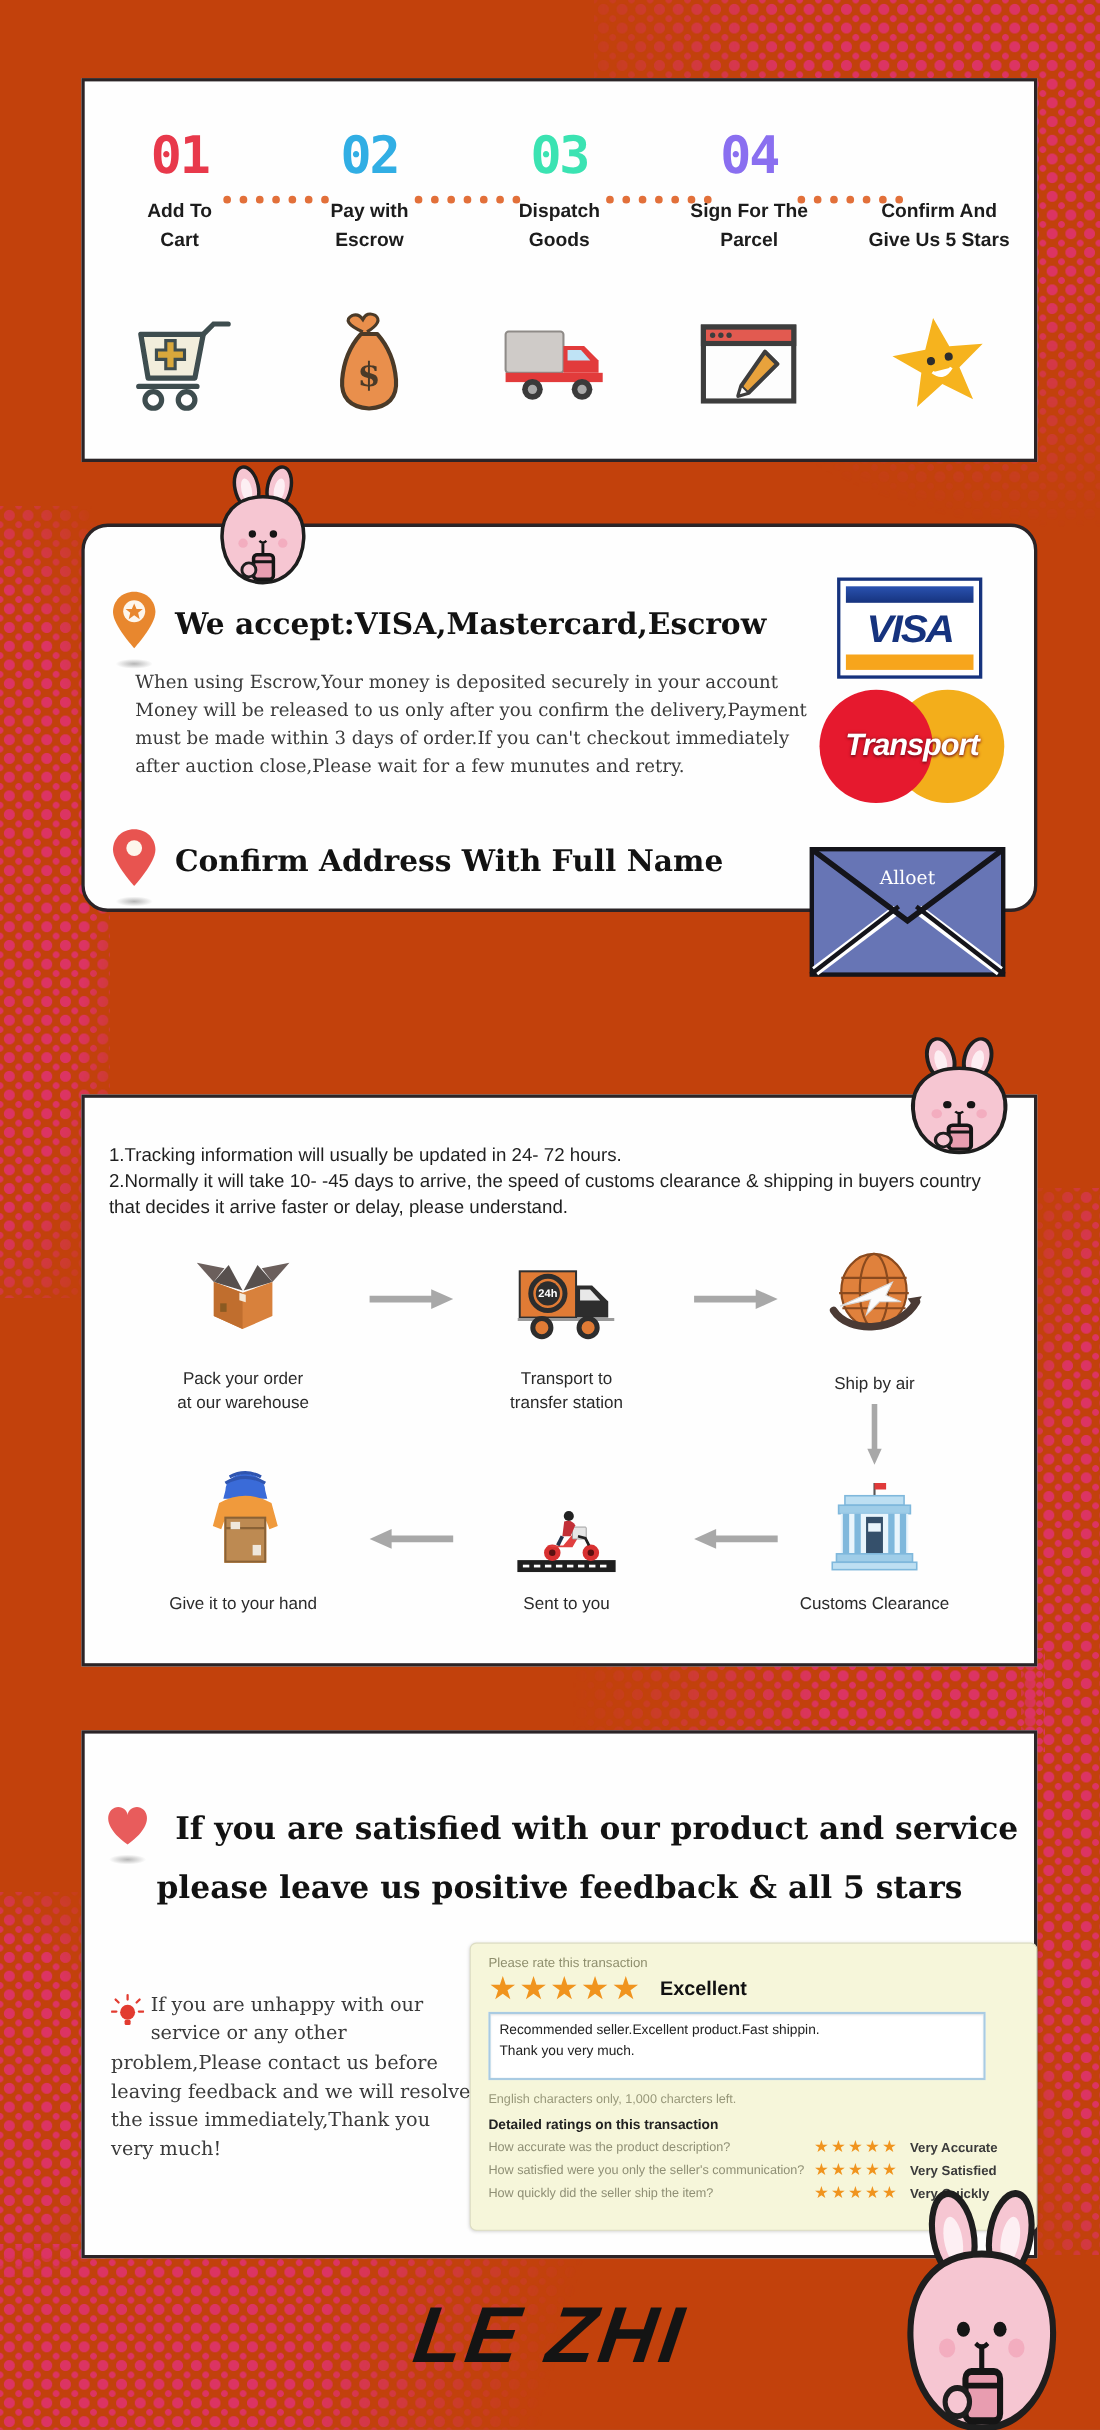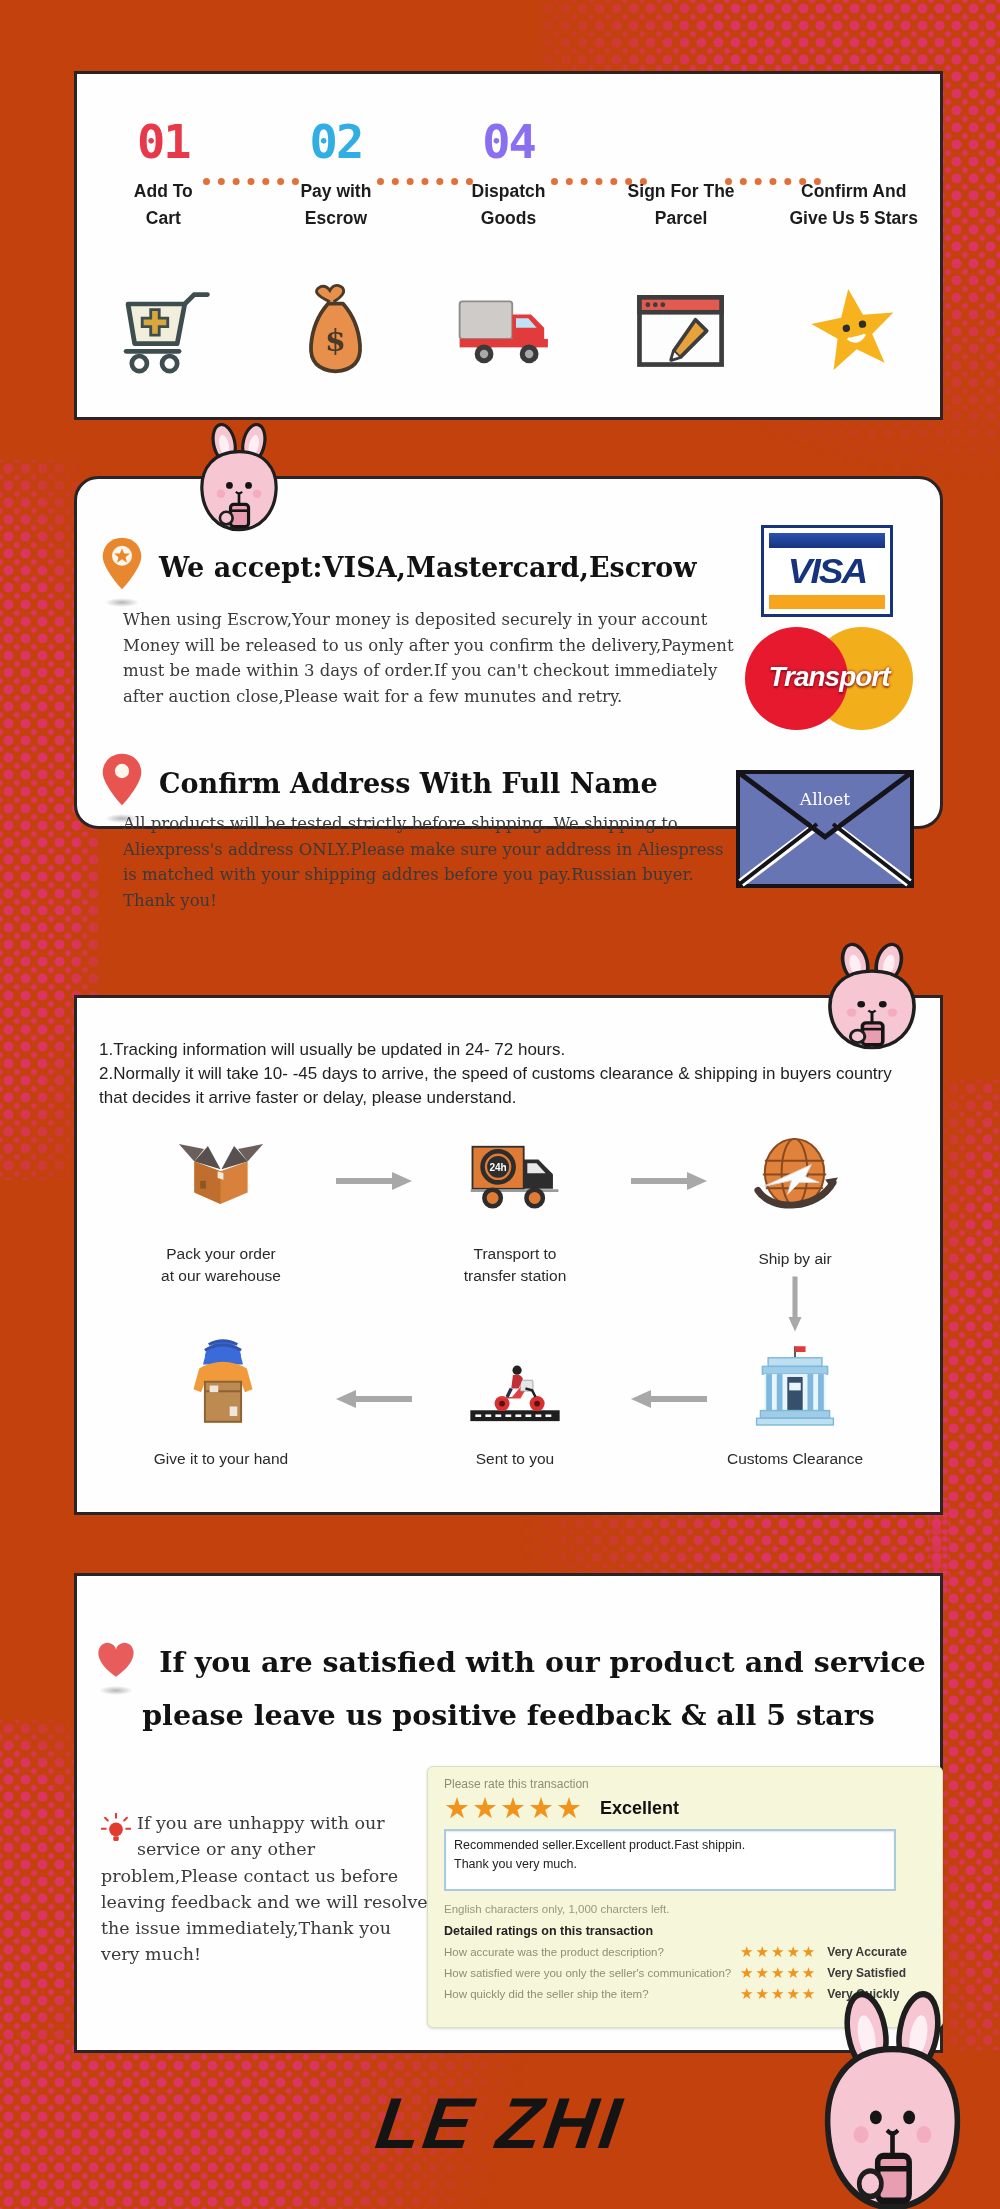--- a/index.html
+++ b/index.html
@@ -64,21 +64,21 @@
   .mc-red{position:absolute;left:0;top:0;width:103px;height:103px;border-radius:50%;background:#E6192E;}
   .mc-word{position:absolute;left:0;top:34px;width:100%;text-align:center;color:#fff;
            font-style:italic;font-weight:900;font-size:28px;letter-spacing:-1px;
            text-shadow:0 0 3px #8a1020,0 2px 2px rgba(90,10,20,.55);}
   .env{position:absolute;left:658px;top:290px;width:180px;height:120px;}
   .env-word{position:absolute;left:0;top:20px;width:100%;text-align:center;color:#fff;
             font-family:"DejaVu Serif",serif;font-size:17px;}
   
   .intro{position:absolute;left:22px;top:40px;width:822px;font-size:17px;line-height:1.4;
          color:#1F1F1F;white-space:pre-line;}
-  .flow-icon{position:absolute;width:96px;height:96px;display:flex;align-items:center;justify-content:center;}
+  .flow-icon{position:absolute;width:96px;height:96px;display:flex;align-items:flex-end;justify-content:center;}
   .flow-label{position:absolute;width:220px;text-align:center;font-size:15.5px;color:#2A2A2A;
               white-space:pre-line;line-height:1.45;}
   .arrow{position:absolute;width:82px;height:22px;}
   .arrow-left{transform:rotate(180deg);}
   .arrow-down{transform:rotate(90deg);transform-origin:center;width:58px;}
   
   .fb-head{position:absolute;left:0;width:100%;display:flex;justify-content:center;
            align-items:center;gap:18px;font-family:"DejaVu Serif",serif;font-weight:700;
            font-size:28.5px;color:#121212;}
   .heart-wrap{position:relative;width:50px;}
@@ -117,20 +117,21 @@
   <div class="dots dots-l1"></div>
   <div class="dots dots-r1"></div>
   <div class="dots dots-band"></div>
   <div class="dots dots-l2"></div>
   <div class="dots dots-bl"></div>
 
   <div class="card card1">
     <div class="numrow">
       <div class="stepnum" style="color: rgb(232, 57, 75);">01</div>
       <div class="stepnum" style="color: rgb(49, 174, 228);">02</div>
+      <div class="stepnum" style="color: rgb(59, 227, 178);">03</div>
       <div class="stepnum" style="color: rgb(138, 111, 240);">04</div>
     </div>
     <div class="conn" style="left:126px;"></div>
     <div class="conn" style="left:300px;"></div>
     <div class="conn" style="left:474px;"></div>
     <div class="conn" style="left:648px;"></div>
     <div class="labelrow">
       <div class="steplabel">Add To
 Cart</div>
       <div class="steplabel">Pay with
@@ -213,24 +214,20 @@
     <div class="h-row" style="left:22px;top:272px;">
       <span class="pin-wrap">
         <svg width="46" height="60" viewBox="0 0 64 84">
           <path d="M32 4 C16 4 5 16 5 30 C5 47 32 76 32 76 C32 76 59 47 59 30 C59 16 48 4 32 4 Z" fill="#E85450"></path>
           <circle cx="32" cy="28" r="10" fill="#FDF6EC"></circle>
         </svg>
         <span class="pin-shadow"></span>
       </span>
       <span class="h-serif">Confirm Address With Full Name</span>
     </div>
-    <div class="para" style="left:46px;top:332px;">All products will be tested strictly before shipping. We shipping to
-Aliexpress's address ONLY.Please make sure your address in Aliespress
-is matched with your shipping addres before you pay.Russian buyer.
-Thank you!</div>
 
     <div class="visa">
       <div class="visa-top"></div>
       <div class="visa-word">VISA</div>
       <div class="visa-bot"></div>
     </div>
     <div class="mc">
       <div class="mc-yellow"></div>
       <div class="mc-red"></div>
       <div class="mc-word">Transport</div>

